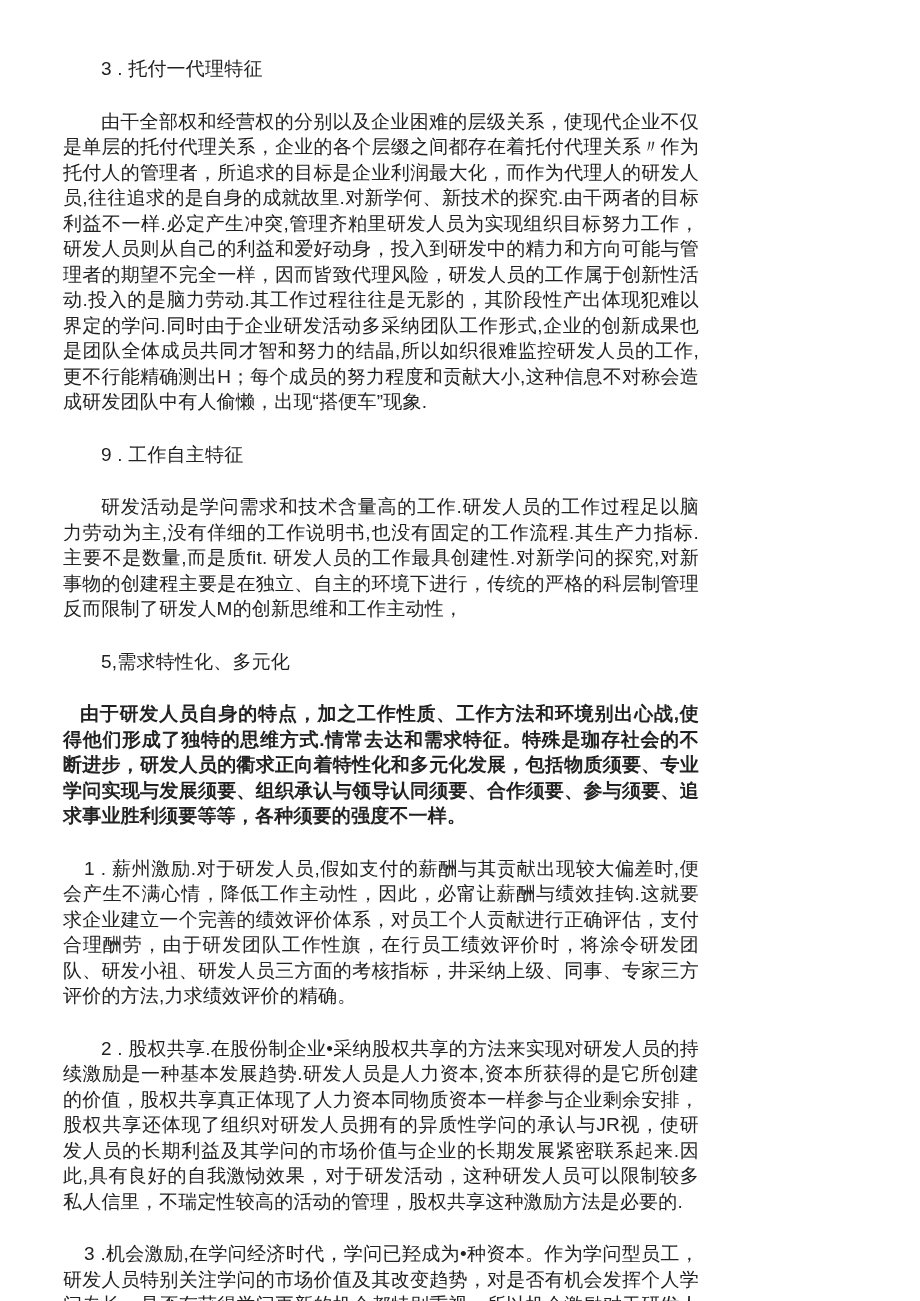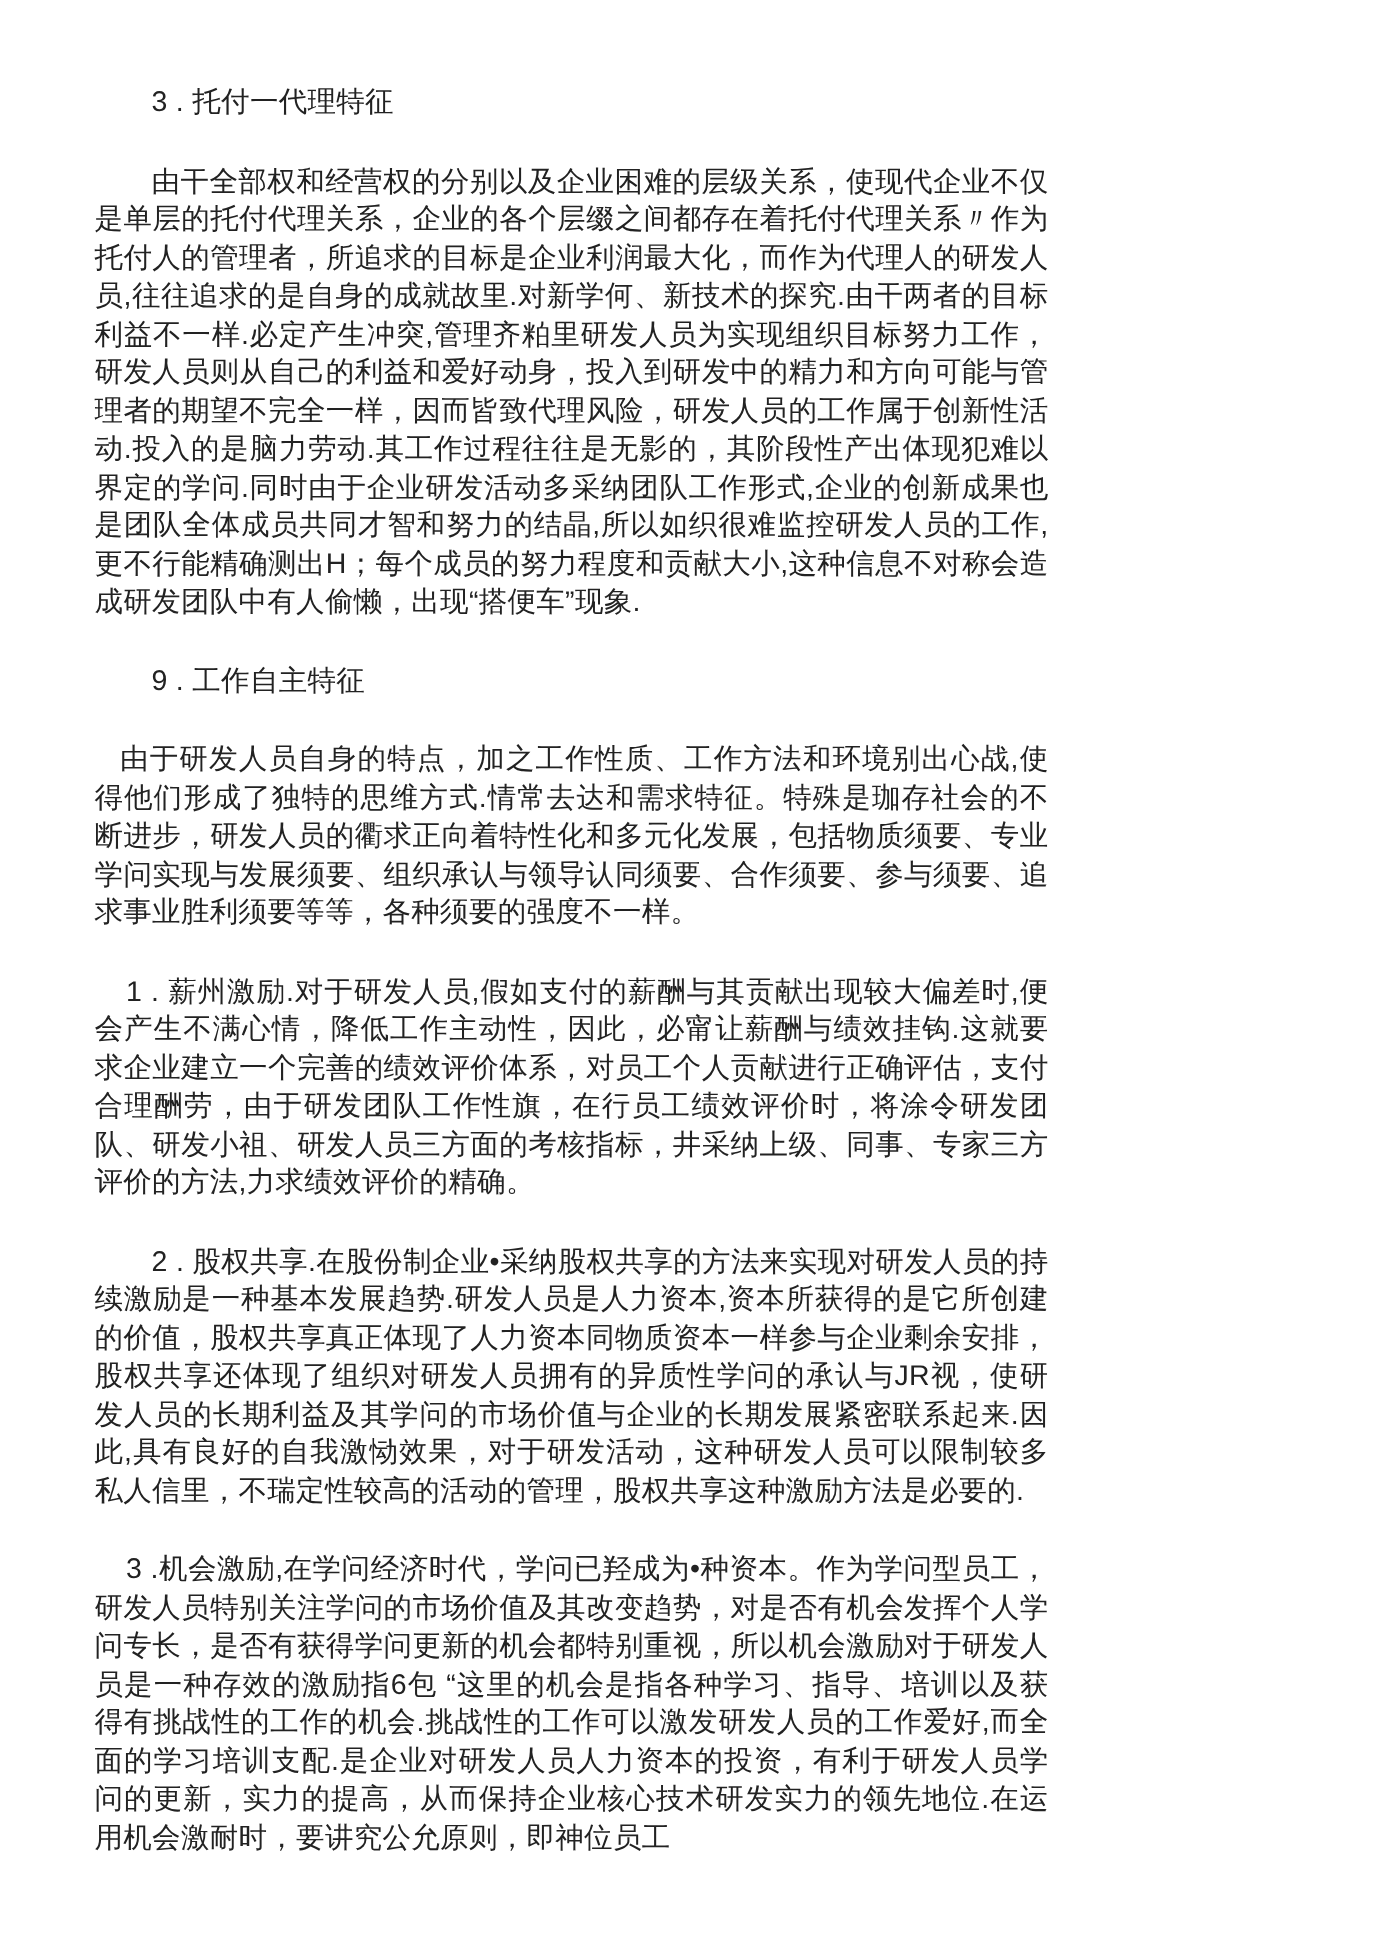--- a/index.html
+++ b/index.html
@@ -28,33 +28,35 @@
     text-align: justify;
     letter-spacing: 0.2px;
     word-break: break-all;
   }
   .heading {
     text-align: left;
     font-weight: 500;
   }
   .indent-2 { text-indent: 38px; }
   .indent-15 { text-indent: 21px; }
-  .indent-1 { text-indent: 17px; }
+  .indent-1 { text-indent: 17px; font-weight: bold; }
 </style>
 </head>
 <body>
 
 <div class="page">
   <p class="block heading indent-2">3 . 托付一代理特征</p>
 
   <p class="block indent-2">由干全部权和经营权的分别以及企业困难的层级关系，使现代企业不仅是单层的托付代理关系，企业的各个层缀之间都存在着托付代理关系〃作为托付人的管理者，所追求的目标是企业利润最大化，而作为代理人的研发人员,往往追求的是自身的成就故里.对新学何、新技术的探究.由干两者的目标利益不一样.必定产生冲突,管理齐粕里研发人员为实现组织目标努力工作，研发人员则从自己的利益和爱好动身，投入到研发中的精力和方向可能与管理者的期望不完全一样，因而皆致代理风险，研发人员的工作属于创新性活动.投入的是脑力劳动.其工作过程往往是无影的，其阶段性产出体现犯难以界定的学问.同时由于企业研发活动多采纳团队工作形式,企业的创新成果也是团队全体成员共同才智和努力的结晶,所以如织很难监控研发人员的工作,更不行能精确测出H；每个成员的努力程度和贡献大小,这种信息不对称会造成研发团队中有人偷懒，出现“搭便车”现象.</p>
 
   <p class="block heading indent-2">9 . 工作自主特征</p>
 
+  <p class="block indent-2">研发活动是学问需求和技术含量高的工作.研发人员的工作过程足以脑力劳动为主,没有佯细的工作说明书,也没有固定的工作流程.其生产力指标.主要不是数量,而是质fit. 研发人员的工作最具创建性.对新学问的探究,对新事物的创建程主要是在独立、自主的环境下进行，传统的严格的科层制管理反而限制了研发人M的创新思维和工作主动性，</p>
 
+  <p class="block heading indent-2">5,需求特性化、多元化</p>
 
   <p class="block indent-1">由于研发人员自身的特点，加之工作性质、工作方法和环境别出心战,使得他们形成了独特的思维方式.情常去达和需求特征。特殊是珈存社会的不断进步，研发人员的衢求正向着特性化和多元化发展，包括物质须要、专业学问实现与发展须要、组织承认与领导认同须要、合作须要、参与须要、追求事业胜利须要等等，各种须要的强度不一样。</p>
 
 
 
   <p class="block indent-15">1 . 薪州激励.对于研发人员,假如支付的薪酬与其贡献出现较大偏差时,便会产生不满心情，降低工作主动性，因此，必甯让薪酬与绩效挂钩.这就要求企业建立一个完善的绩效评价体系，对员工个人贡献进行正确评估，支付合理酬劳，由于研发团队工作性旗，在行员工绩效评价时，将涂令研发团队、研发小祖、研发人员三方面的考核指标，井采纳上级、同事、专家三方评价的方法,力求绩效评价的精确。</p>
 
   <p class="block indent-2">2 . 股权共享.在股份制企业•采纳股权共享的方法来实现对研发人员的持续激励是一种基本发展趋势.研发人员是人力资本,资本所获得的是它所创建的价值，股权共享真正体现了人力资本同物质资本一样参与企业剩余安排，股权共享还体现了组织对研发人员拥有的异质性学问的承认与JR视，使研发人员的长期利益及其学问的市场价值与企业的长期发展紧密联系起来.因此,具有良好的自我激恸效果，对于研发活动，这种研发人员可以限制较多私人信里，不瑞定性较高的活动的管理，股权共享这种激励方法是必要的.</p>
 
   <p class="block indent-15">3 .机会激励,在学问经济时代，学问已羟成为•种资本。作为学问型员工，研发人员特别关注学问的市场价值及其改变趋势，对是否有机会发挥个人学问专长，是否有获得学问更新的机会都特别重视，所以机会激励对于研发人员是一种存效的激励指6包 “这里的机会是指各种学习、指导、培训以及获得有挑战性的工作的机会.挑战性的工作可以激发研发人员的工作爱好,而全面的学习培训支配.是企业对研发人员人力资本的投资，有利于研发人员学问的更新，实力的提高，从而保持企业核心技术研发实力的领先地位.在运用机会激耐时，要讲究公允原则，即神位员工</p>

